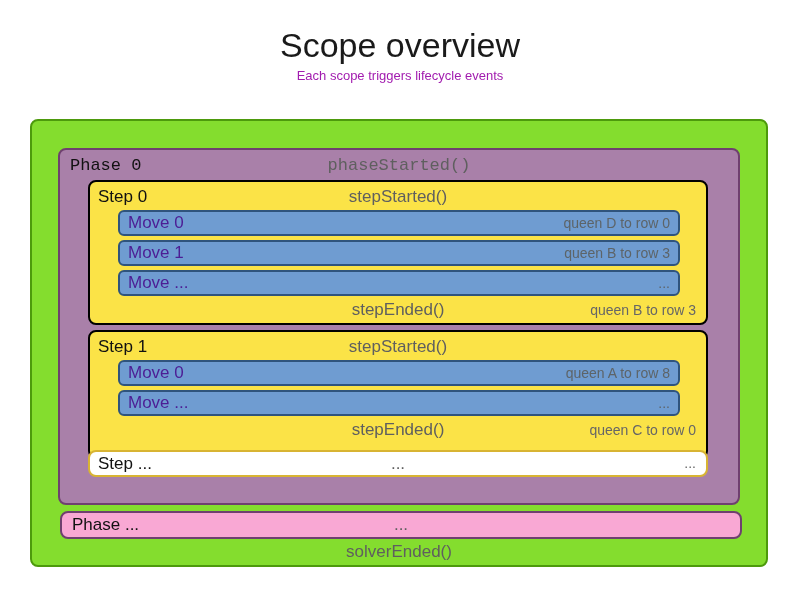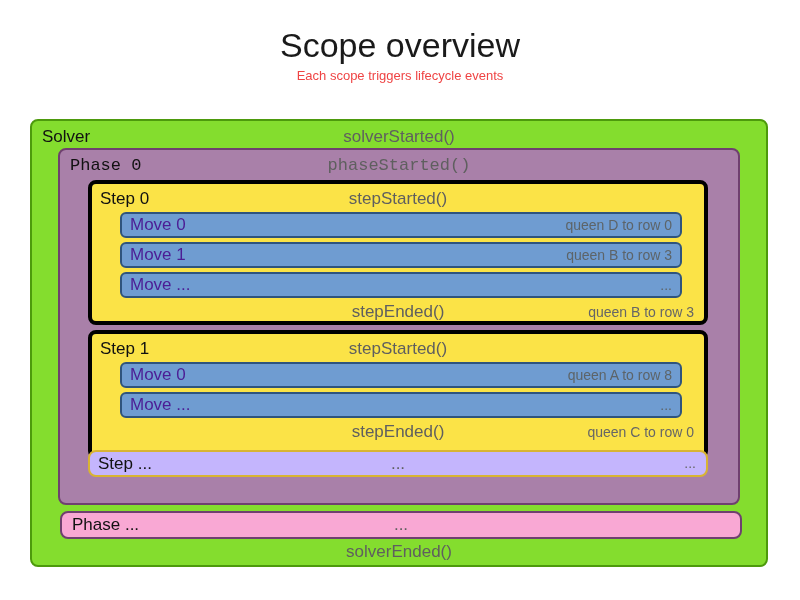--- a/index.html
+++ b/index.html
@@ -17,47 +17,47 @@
     text-align: center;
     font-size: 34px;
     color: #1a1a1a;
     line-height: 1.05;
   }
   .subtitle {
     position: absolute;
     top: 68px; left: 0; width: 100%;
     text-align: center;
     font-size: 13px;
-    color: #ef4444;
+    color: #a21caf;
   }
   .box { position: absolute; box-sizing: border-box; border-radius: 8px; }
   .solver-box {
     left: 30px; top: 119px; width: 738px; height: 448px;
     background: #84DD2E;
     border: 2px solid #4D9A0C;
   }
   .phase-box {
     left: 26px; top: 27px; width: 682px; height: 357px;
     background: #A980A9;
     border: 2px solid #6F406F;
   }
   .phase-more-bar {
     left: 28px; top: 390px; width: 682px; height: 28px;
     background: #f9a8d4;
     border: 2px solid #6F406F;
   }
   .step-box {
     background: #FBE347;
-    border: 4px solid #000000;
+    border: 2px solid #000000;
   }
   .step0-box { left: 28px; top: 30px; width: 620px; height: 145px; }
   .step1-box { left: 28px; top: 180px; width: 620px; height: 129px; }
   .step-more-bar {
     left: 28px; top: 300px; width: 620px; height: 27px;
-    background: #c4b5fd;
+    background: #ffffff;
     border: 2px solid #D8B433;
   }
   .move-bar {
     position: absolute; box-sizing: border-box;
     left: 28px; width: 562px; height: 26px;
     background: #6F9CD1;
     border: 2px solid #2F547D;
     border-radius: 6px;
   }
   .row { position: absolute; left: 0; width: 100%; }
@@ -104,24 +104,20 @@
 </head>
 <body>
 
 <div class="canvas">
 
   <div class="title">Scope overview</div>
   <div class="subtitle">Each scope triggers lifecycle events</div>
 
   <div class="box solver-box">
 
-    <div class="row" style="top:2px; height:28px;">
-      <span class="scope-label" style="left:10px; line-height:28px;">Solver</span>
-      <span class="event-label" style="line-height:28px;">solverStarted()</span>
-    </div>
 
     <div class="box phase-box">
 
       <div class="row" style="top:2px; height:28px;font-family:Liberation Mono, monospace;">
         <span class="scope-label" style="left:10px; line-height:28px;">Phase 0</span>
         <span class="event-label" style="line-height:28px;">phaseStarted()</span>
       </div>
 
       <div class="box step-box step0-box">
         <div class="row" style="top:2px; height:26px;">

